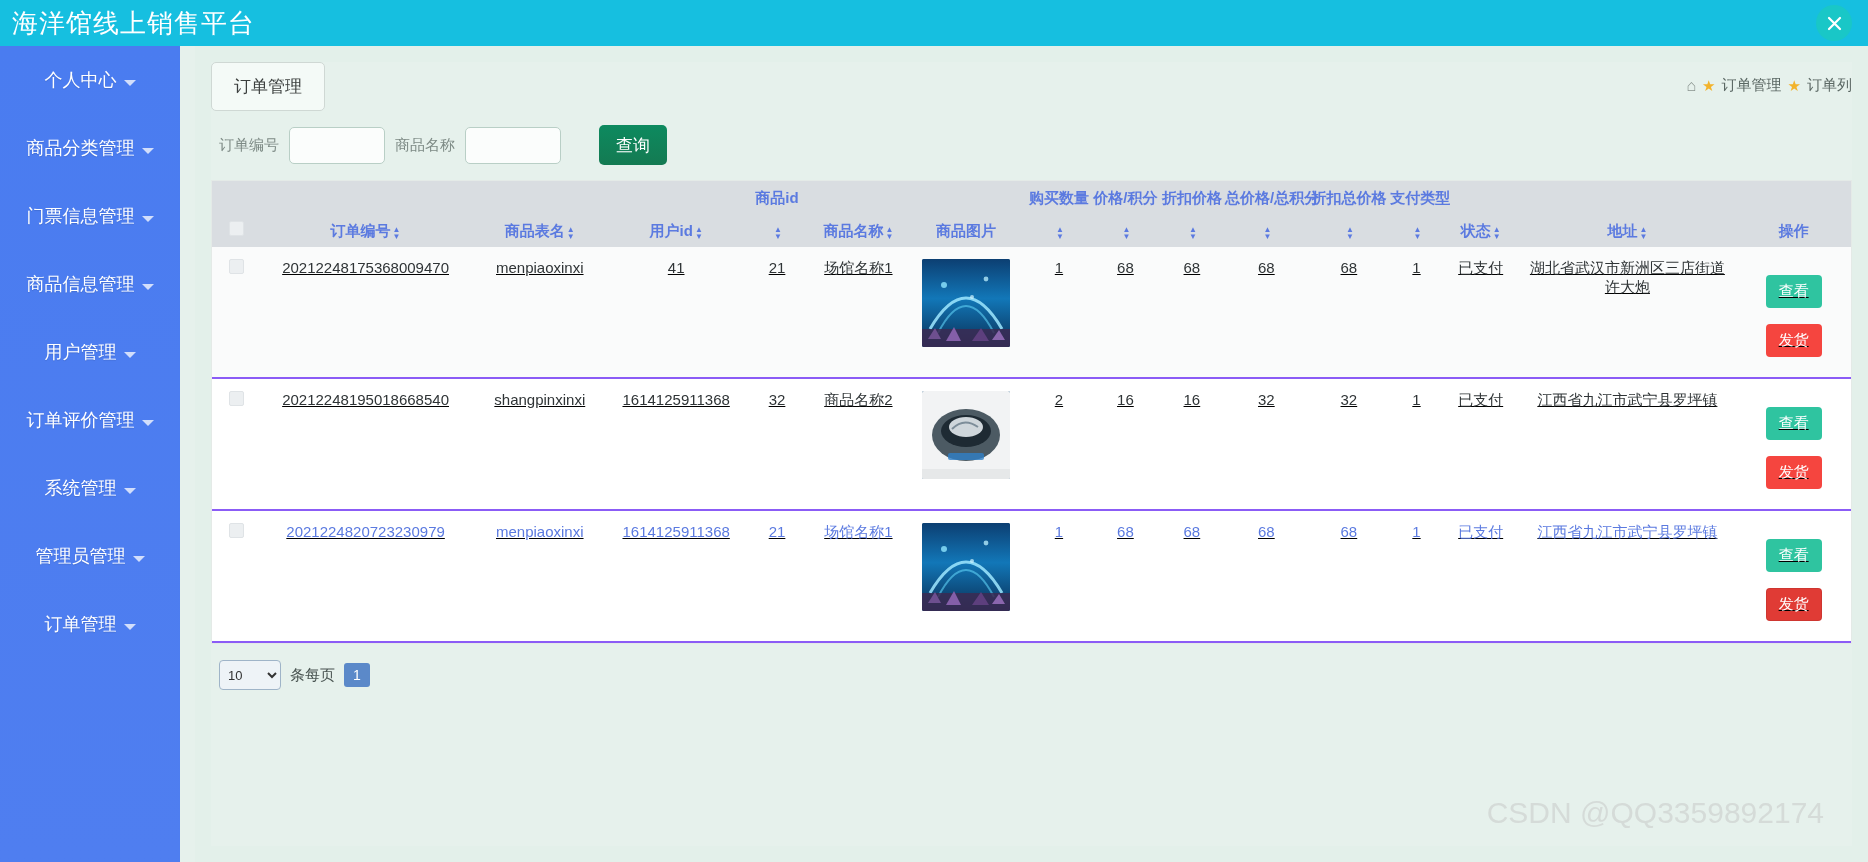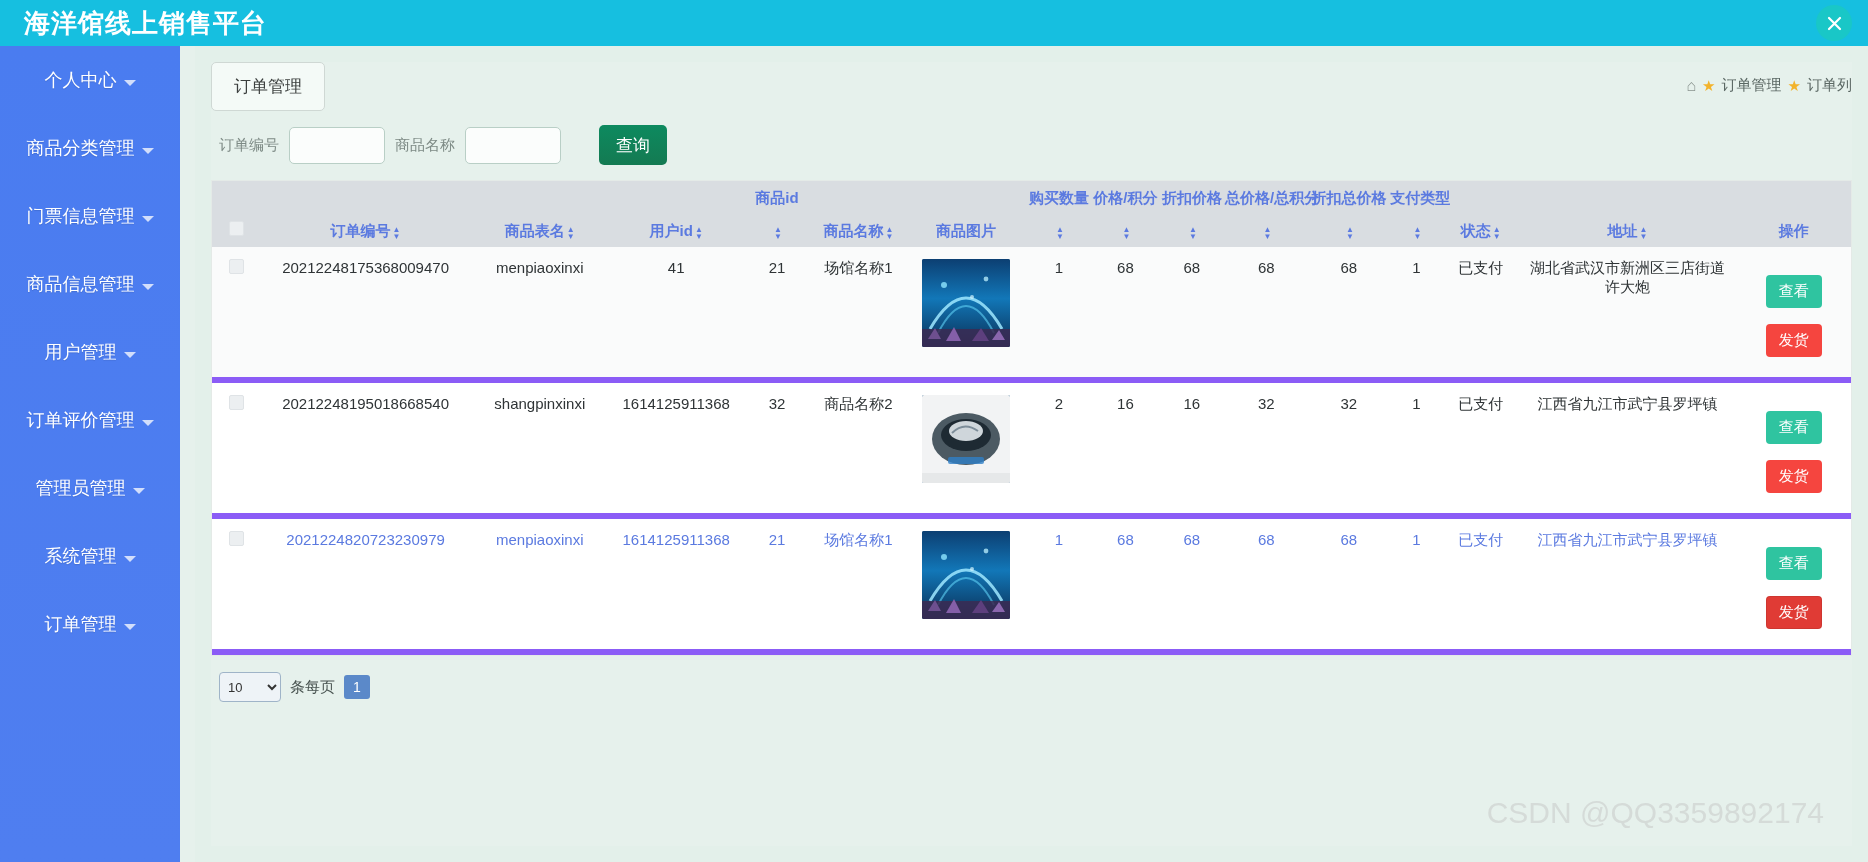--- a/index.html
+++ b/index.html
@@ -13,22 +13,22 @@
 
   
   .topbar {
     position: absolute; left: 0; top: 0; width: 1868px; height: 46px;
     background: #16bfe0;
     display: flex; align-items: center;
   }
   .topbar-title {
     color: #ffffff;
     font-size: 26px;
-    font-weight: 700;
-    margin-left: 24px;
+    font-weight: 400;
+    margin-left: 12px;
     letter-spacing: 1px;
   }
   .topbar-close {
     position: absolute; right: 16px; top: 5px;
     width: 36px; height: 36px; border-radius: 50%;
     background: #19c7c7;
     display: flex; align-items: center; justify-content: center;
     cursor: pointer;
   }
   .topbar-close svg { display:block; }
@@ -142,21 +142,21 @@
   .sortarrow {
     display: inline-block; margin-left: 2px; position: relative; top: 1px;
     font-size: 12px; line-height: 1; color: #5b7ae0;
   }
   .chk {
     display: inline-block; width: 15px; height: 15px;
     background: #eceff1; border: 1px solid #dfe3e6; border-radius: 2px;
     cursor: pointer;
   }
 
-  tbody tr { border-bottom: 6px solid #8b5cf6; }
+  tbody tr { border-bottom: 2px solid #8b5cf6; text-decoration: underline; }
   tbody tr.alt { background: #fafbfb; }
   tbody td {
     font-size: 15px; color: #2f3436;
     text-align: center;
     padding: 12px 4px;
     vertical-align: top;
     height: 96px;
   }
   tbody tr.hl td { color: #5b7ae0; }
   .thumb {
@@ -234,25 +234,25 @@
   </div>
   <div class="side-item">
     <span class="lbl">用户管理</span>
     <span class="caret"></span>
   </div>
   <div class="side-item">
     <span class="lbl">订单评价管理</span>
     <span class="caret"></span>
   </div>
   <div class="side-item">
+    <span class="lbl">系统管理</span>
+    <span class="caret"></span>
+  </div>
+  <div class="side-item">
     <span class="lbl">管理员管理</span>
-    <span class="caret"></span>
-  </div>
-  <div class="side-item">
-    <span class="lbl">系统管理</span>
     <span class="caret"></span>
   </div>
   <div class="side-item">
     <span class="lbl">订单管理</span>
     <span class="caret"></span>
   </div>
 </div>
 
 <div class="main">
   <div class="panel">

